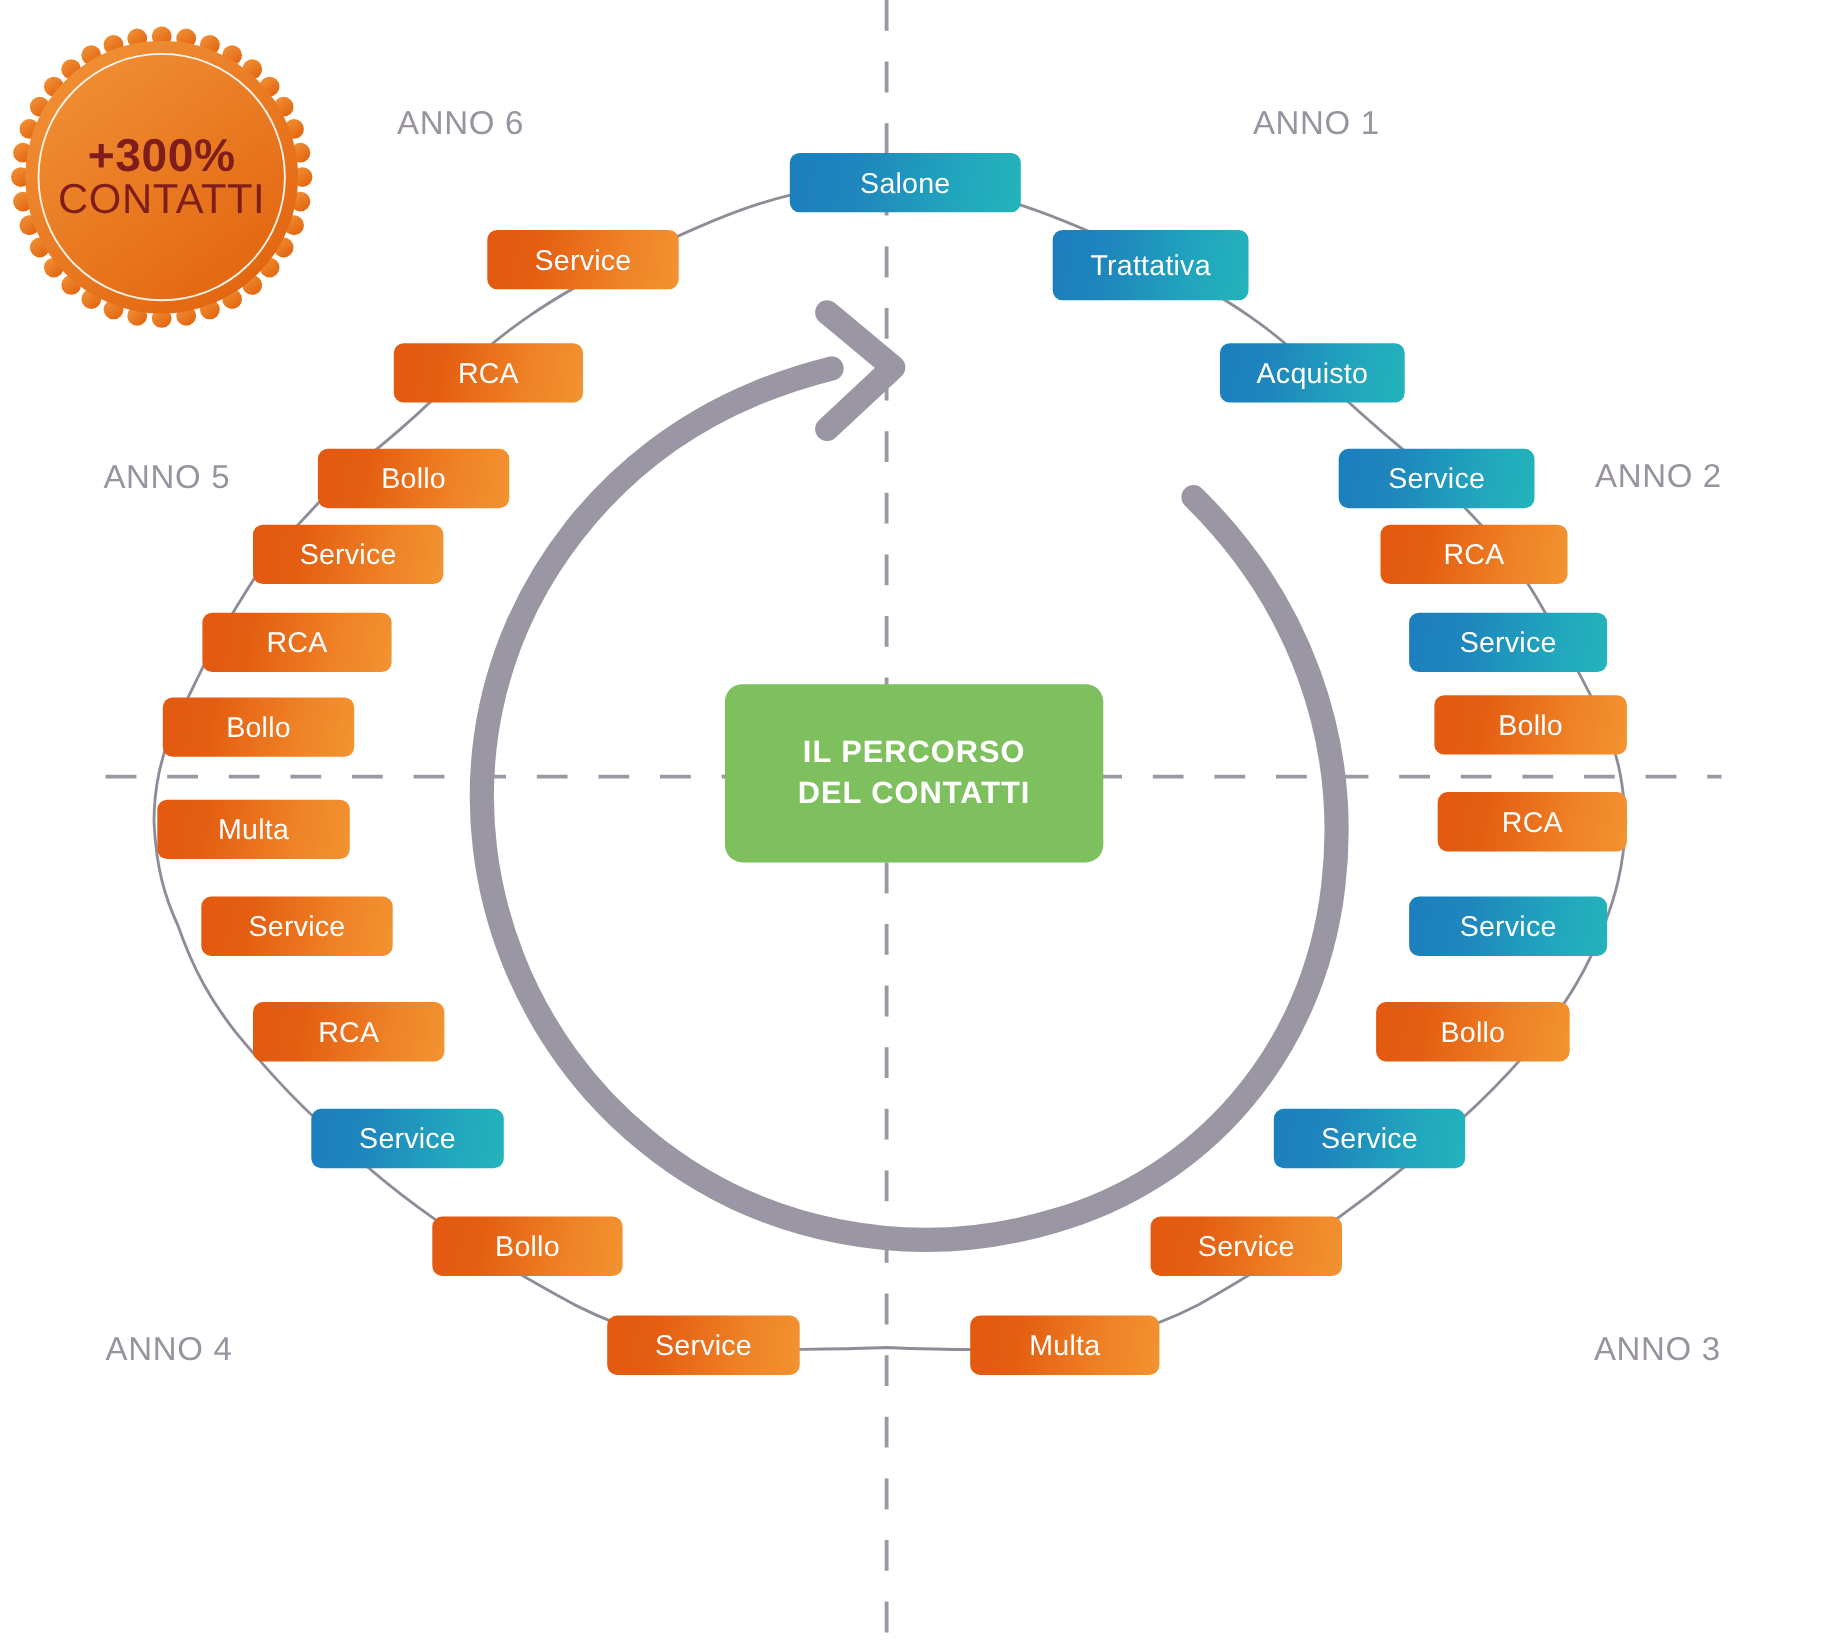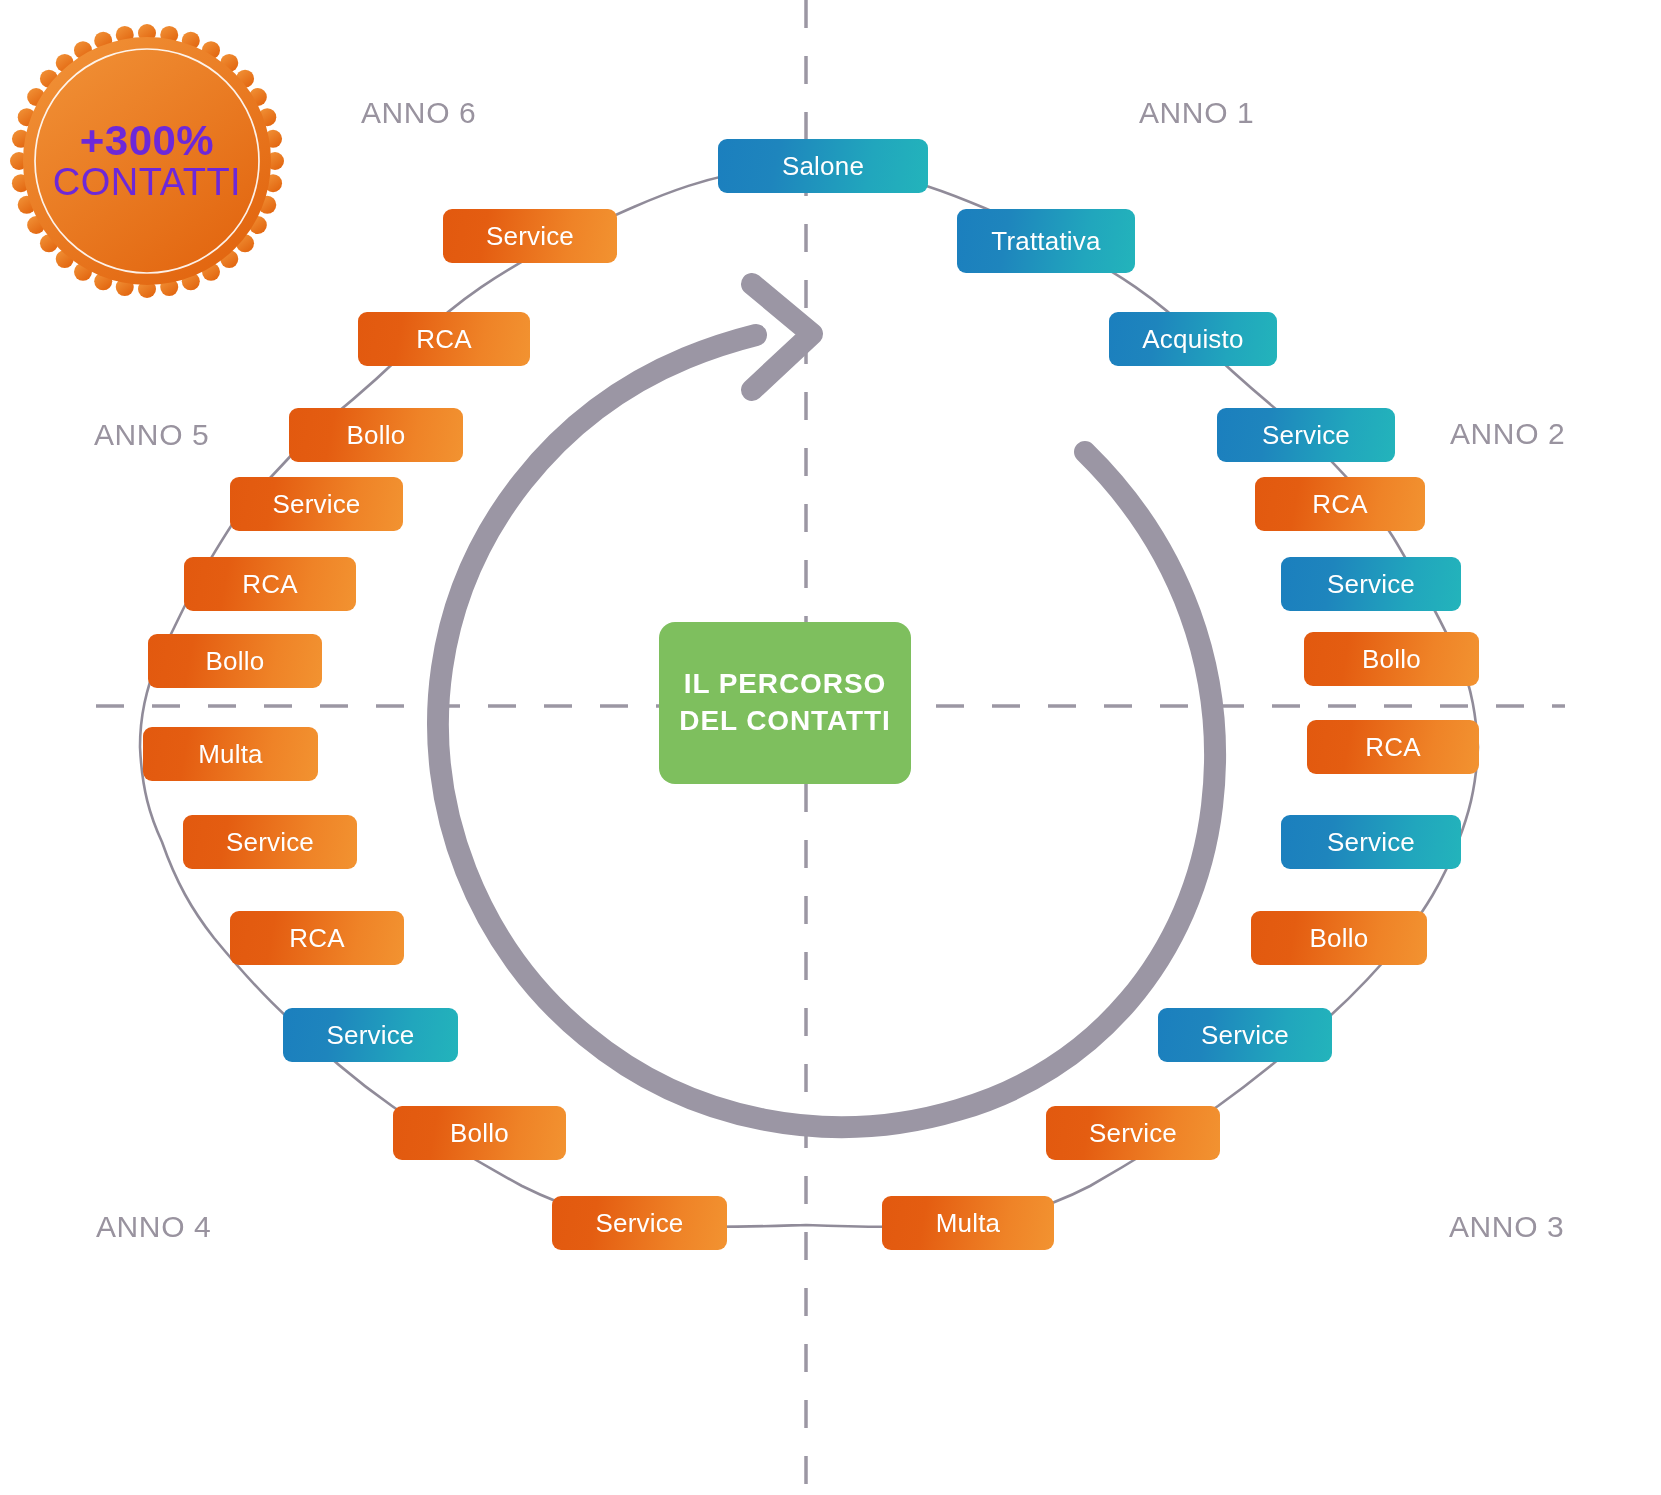--- a/index.html
+++ b/index.html
@@ -55,21 +55,21 @@
     font-weight: 400;
     letter-spacing: 0.6px;
     white-space: nowrap;
     font-family: "Liberation Sans", sans-serif;
   }
   
   #center-box {
     position: absolute;
     left: 659px;
     top: 622px;
-    width: 252px;
+    width: 344px;
     height: 162px;
     border-radius: 16px;
     background: #7ebf5e;
     display: flex;
     flex-direction: column;
     align-items: center;
     justify-content: center;
     color: #ffffff;
     font-weight: bold;
     font-size: 28px;
@@ -88,21 +88,21 @@
   #badge .badge-text {
     position: absolute;
     left: 0;
     top: 0;
     width: 278px;
     height: 278px;
     display: flex;
     flex-direction: column;
     align-items: center;
     justify-content: center;
-    color: #6d28d9;
+    color: #7f1d1d;
     font-family: "Liberation Sans", sans-serif;
     line-height: 1.02;
   }
   #badge .badge-line1 {
     font-size: 42px;
     font-weight: bold;
     letter-spacing: 0.5px;
   }
   #badge .badge-line2 {
     font-size: 38px;

